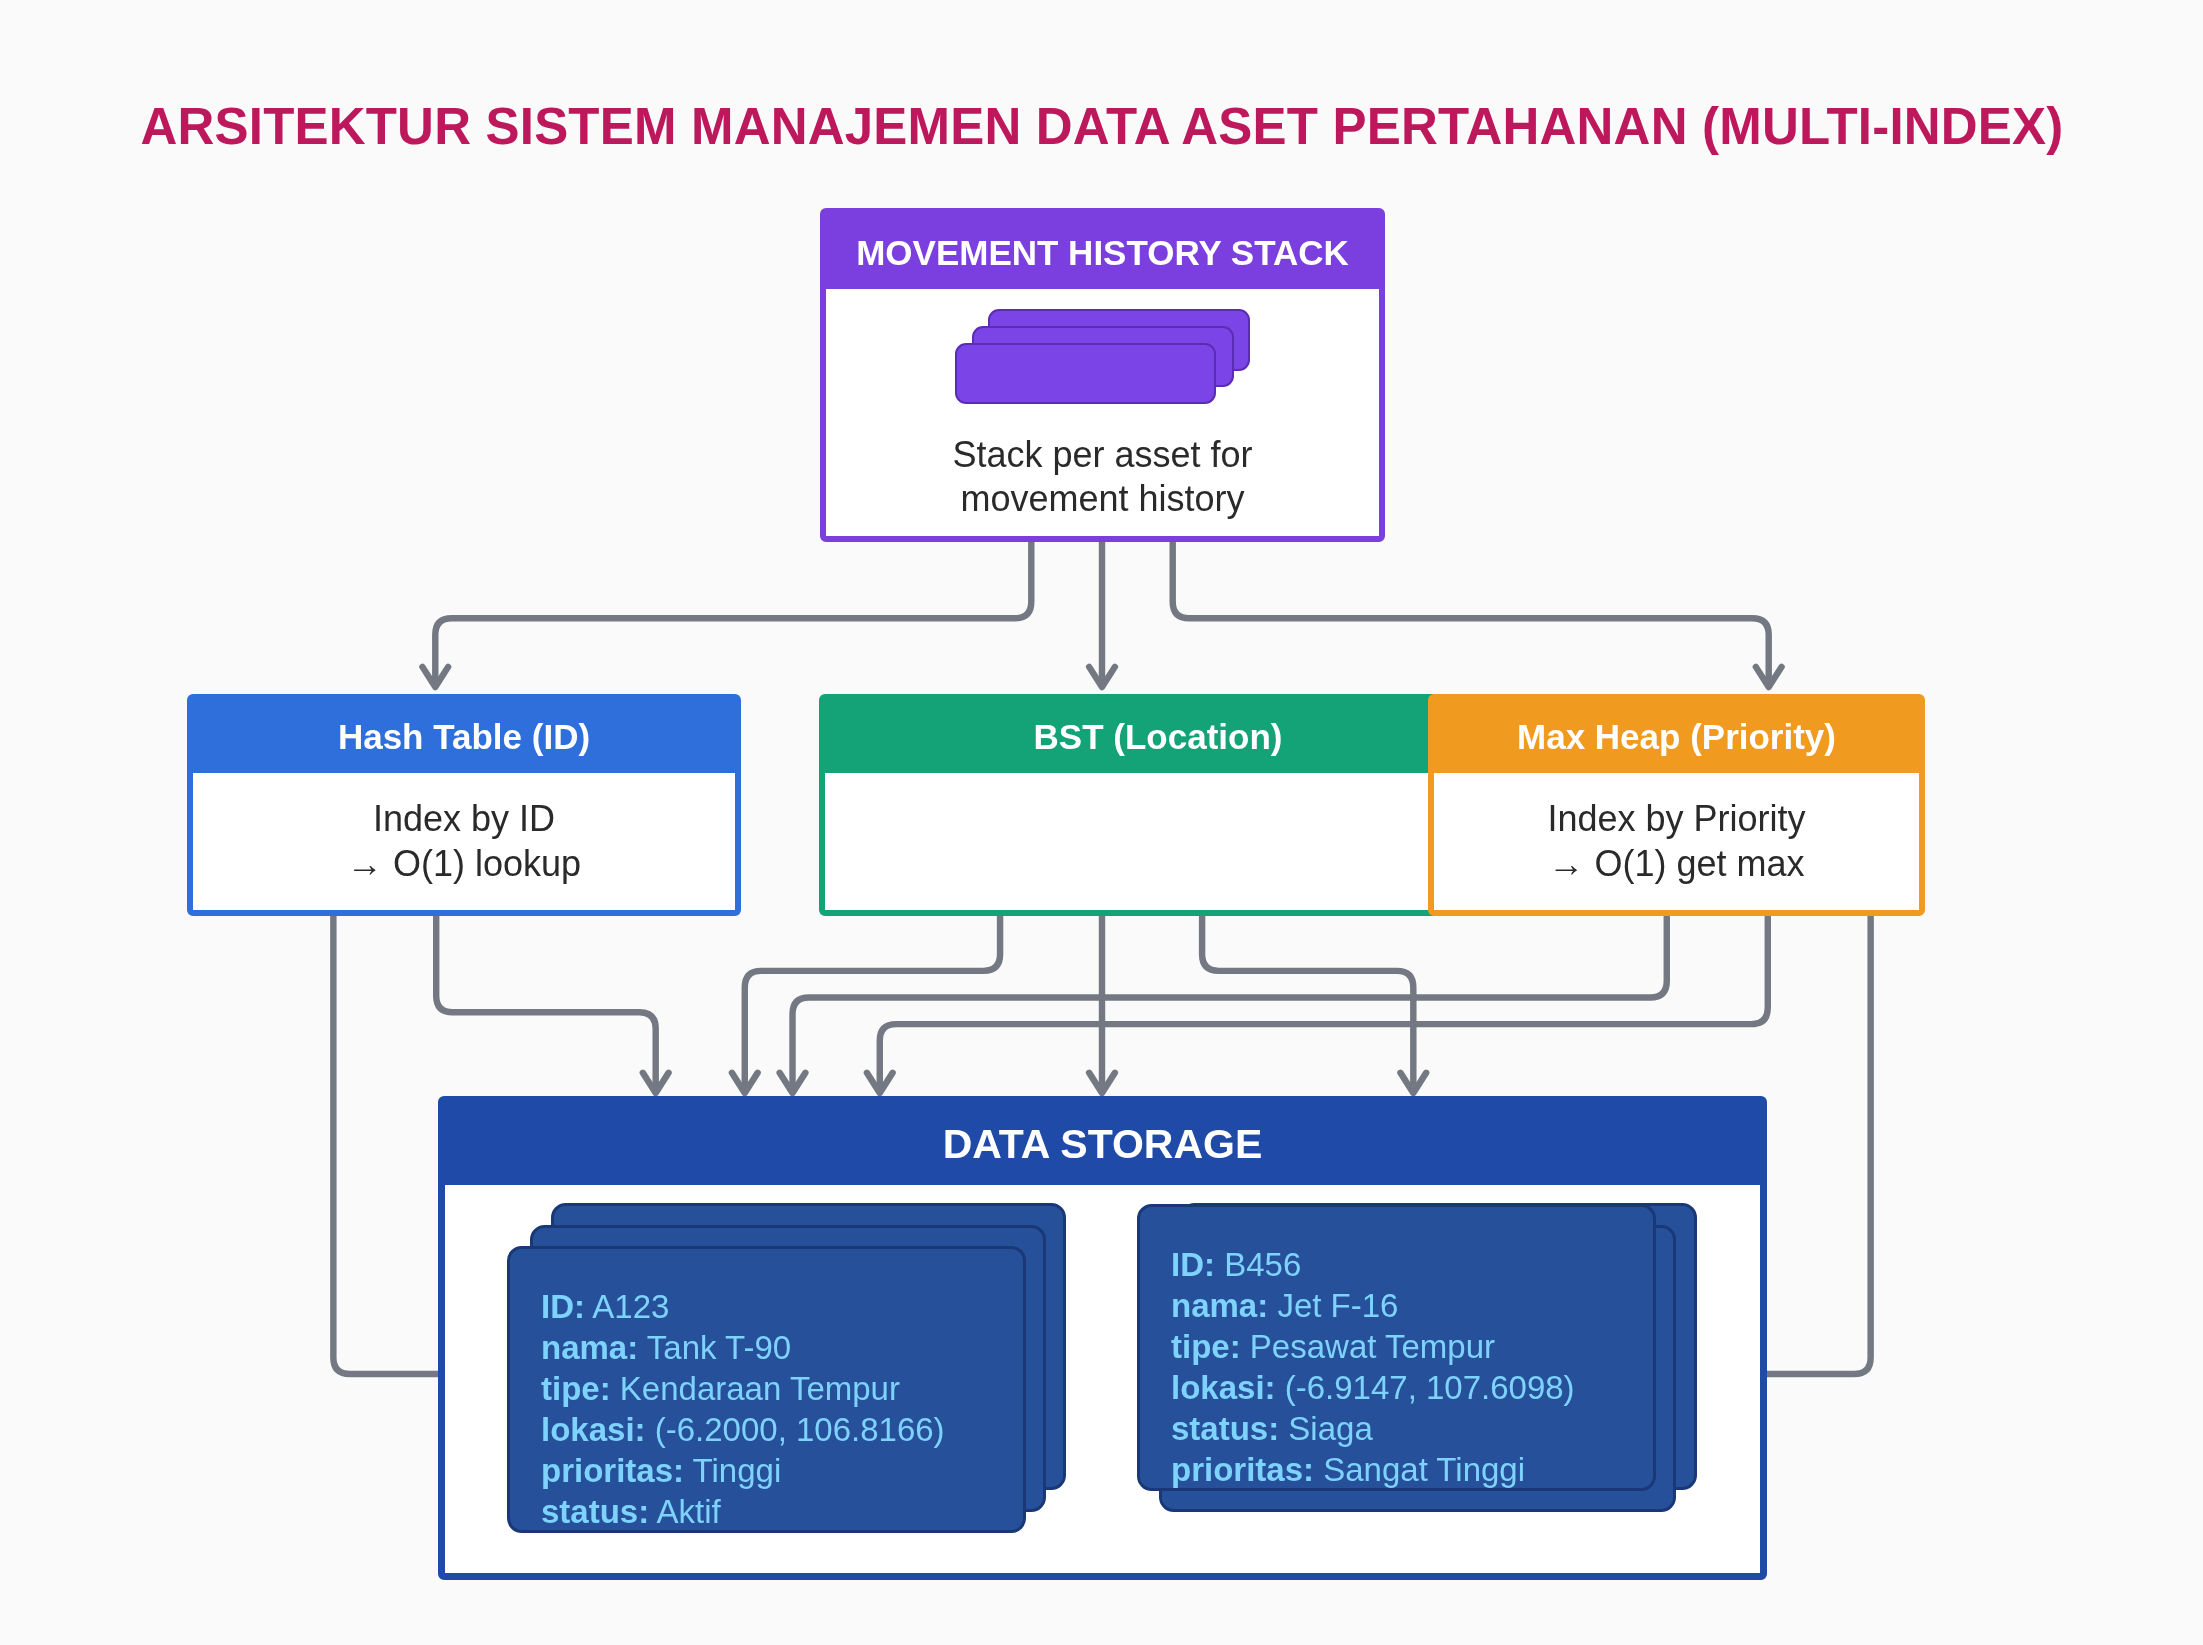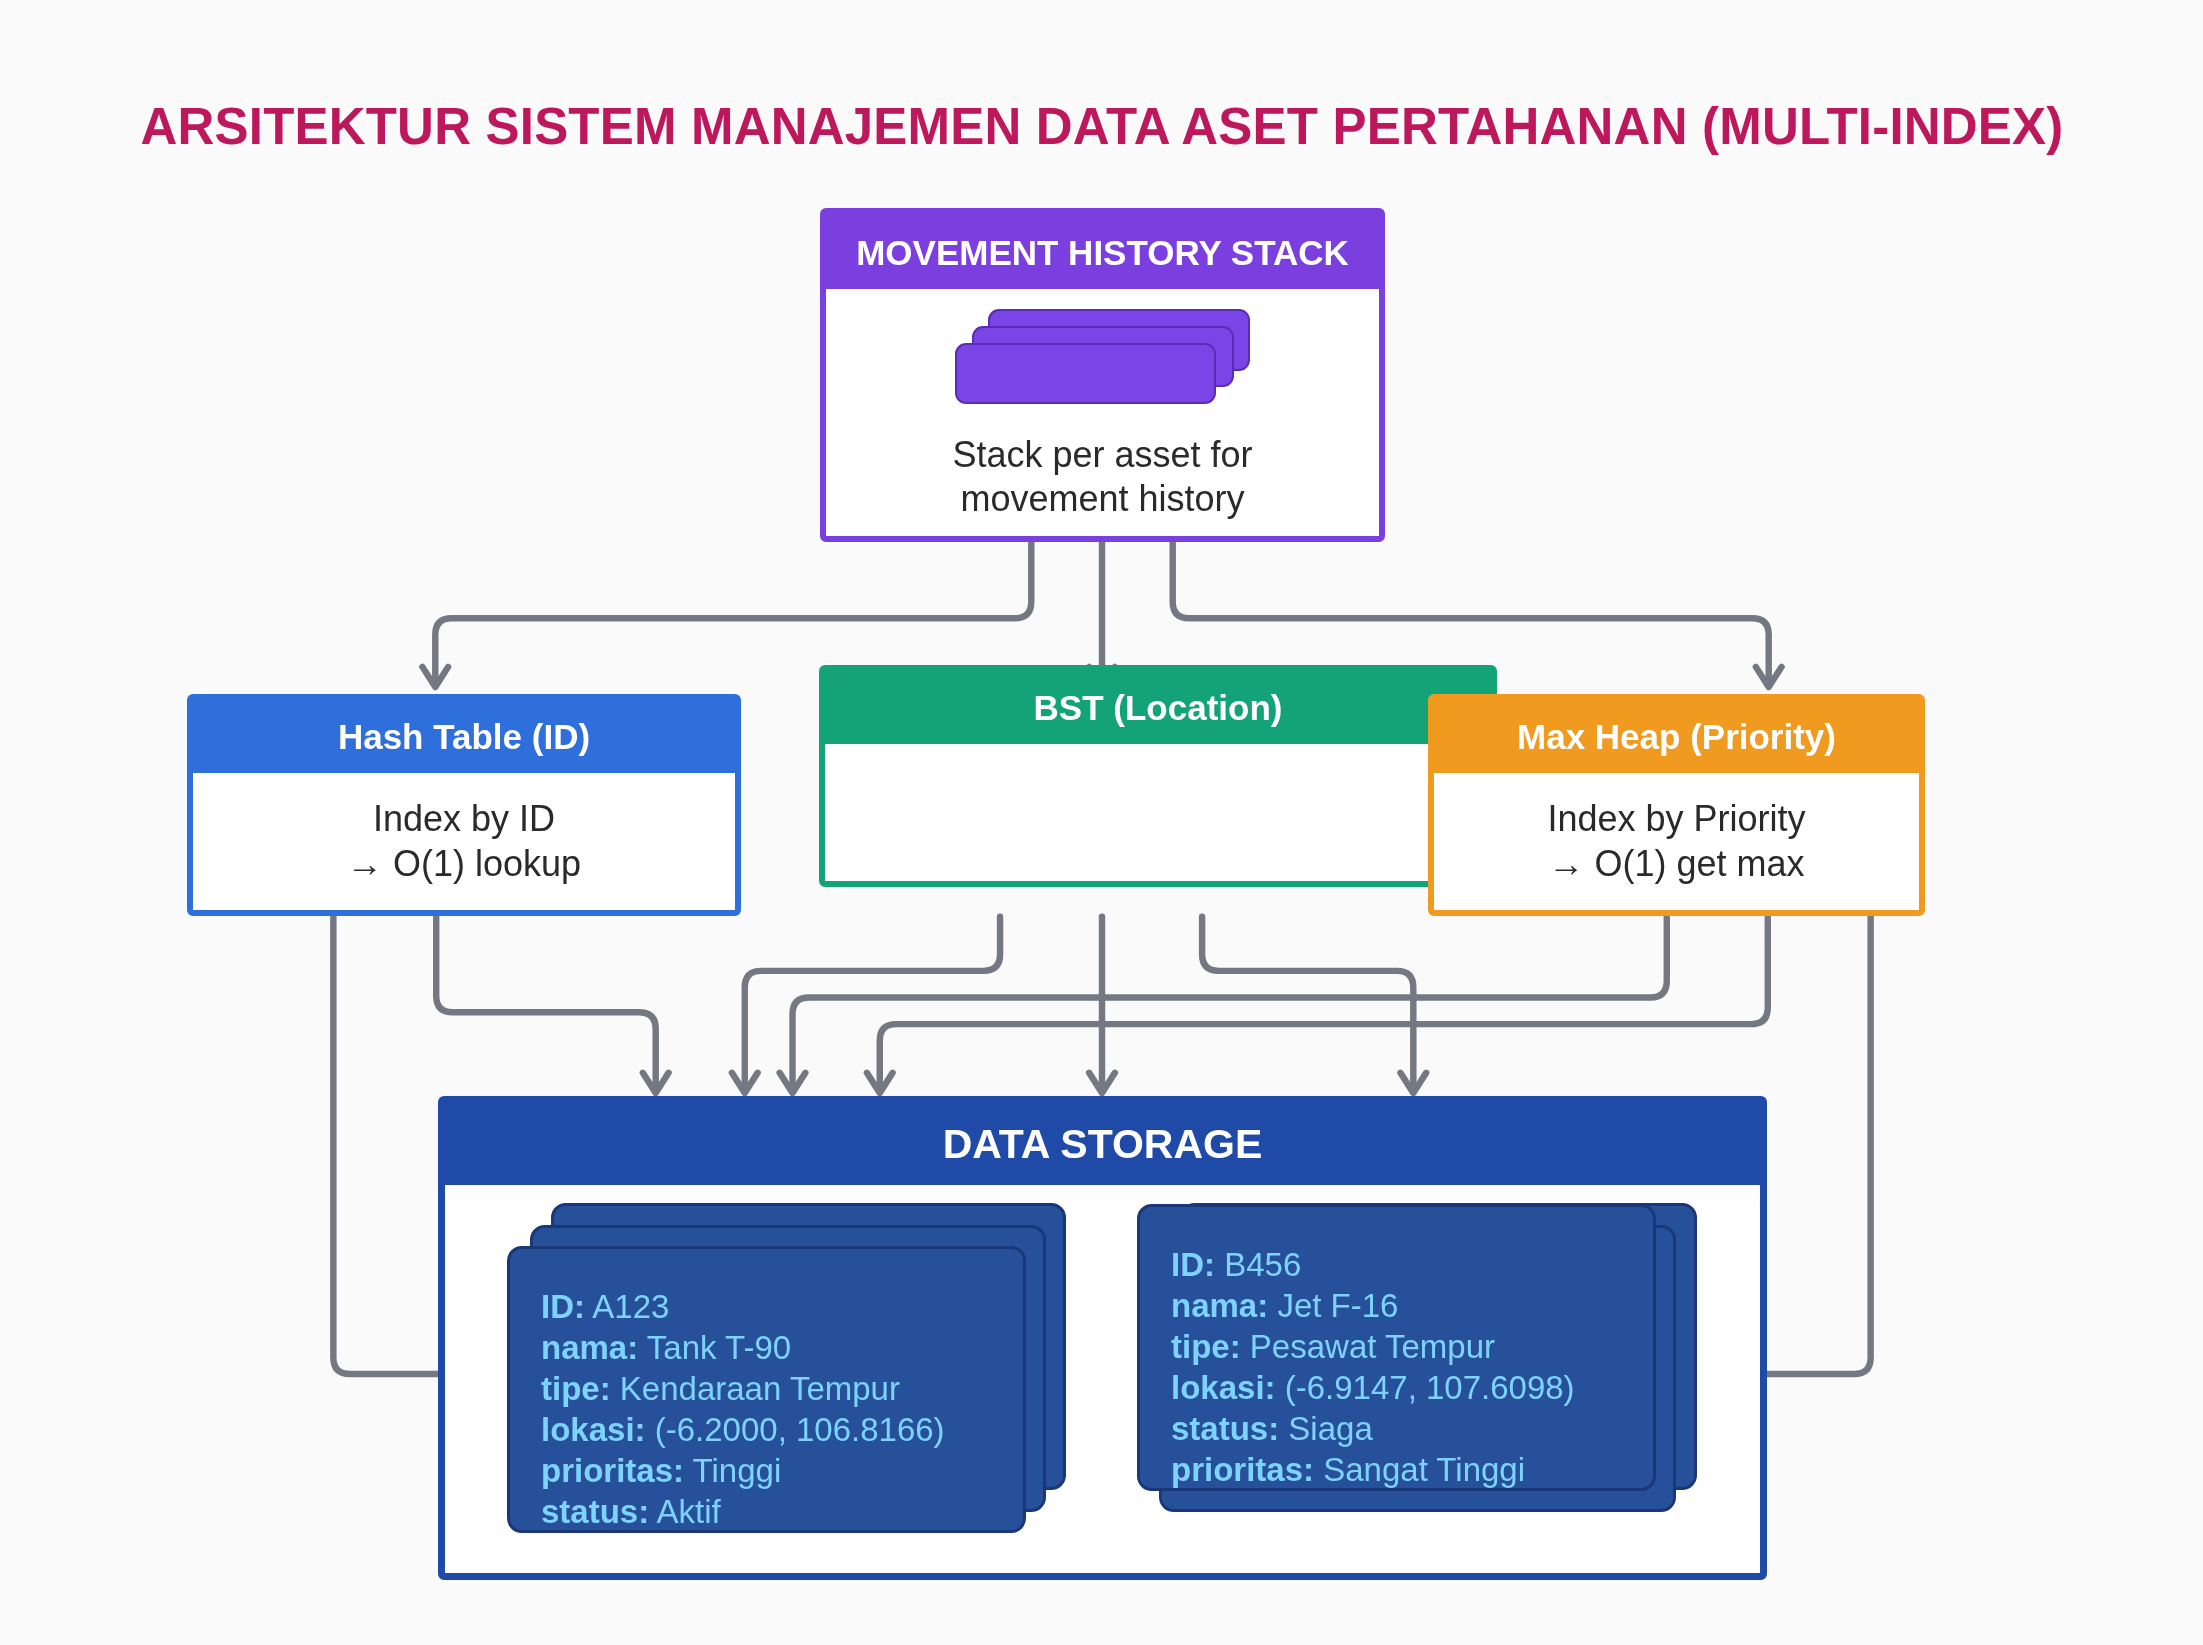--- a/index.html
+++ b/index.html
@@ -29,21 +29,21 @@
   .mid .hdr { height: 73px; line-height: 73px; font-size: 35px; }
   .mid .body { top: 96px; font-size: 36px; line-height: 45px; }
   .body .line { display: block; }
 
   #box-stack { left: 820px; top: 208px; width: 565px; height: 334px; border-color: #7b3fe0; }
   #box-stack .hdr { height: 75px; line-height: 77px; font-size: 35px; background: #7b3fe0; }
   #box-stack .body { top: 219px; font-size: 36px; line-height: 44px; }
 
   #box-hash { left: 187px; top: 694px; width: 554px; height: 222px; border-color: #2f6fdc; }
   #box-hash .hdr { background: #2f6fdc; }
-  #box-bst { left: 819px; top: 665px; width: 678px; height: 222px; border-color: #13a376; }
+  #box-bst { left: 819px; top: 694px; width: 678px; height: 222px; border-color: #13a376; }
   #box-bst .hdr { background: #13a376; }
   #box-heap { left: 1428px; top: 694px; width: 497px; height: 222px; border-color: #f09a1f; }
   #box-heap .hdr { background: #f09a1f; }
 
   #box-storage { left: 438px; top: 1096px; width: 1329px; height: 484px; border-color: #1f4aa8; border-width: 7.3px; }
   #box-storage .hdr { height: 82px; line-height: 83px; font-size: 41px; background: #1f4aa8; }
 
   .slab {
     position: absolute; box-sizing: border-box; border-radius: 11px;
     background: #7a44e6; border: 2.8px solid #5b2db5;

